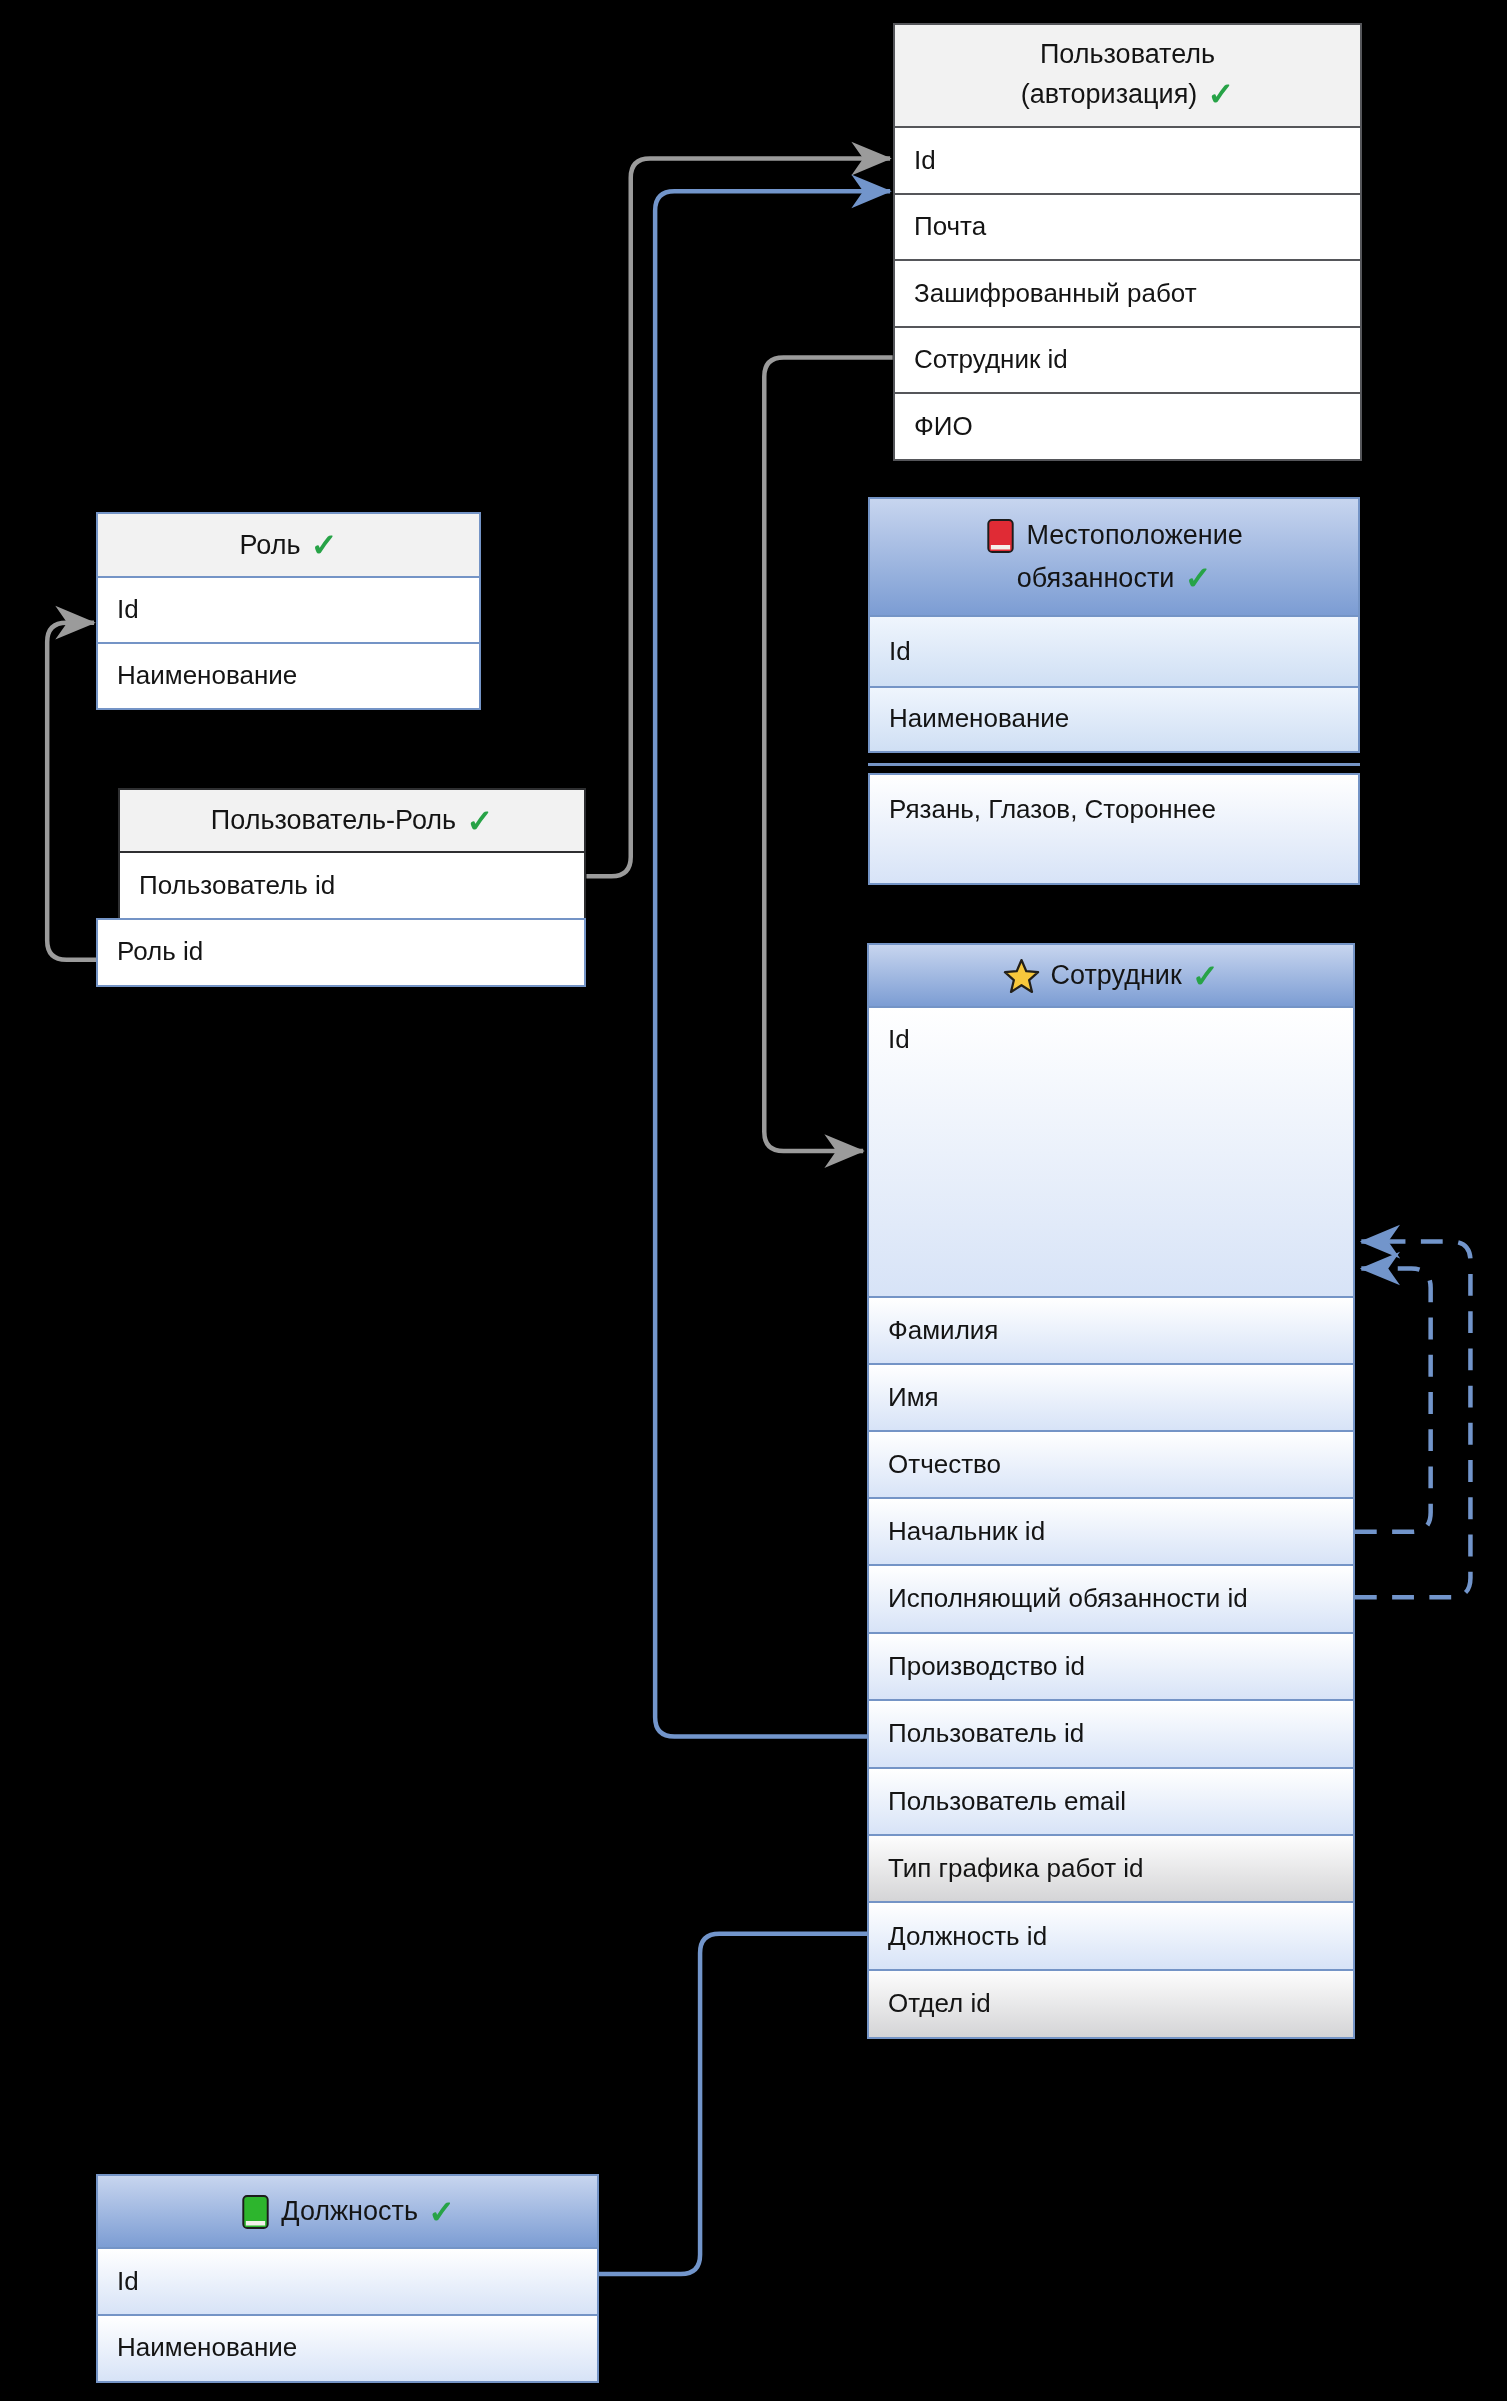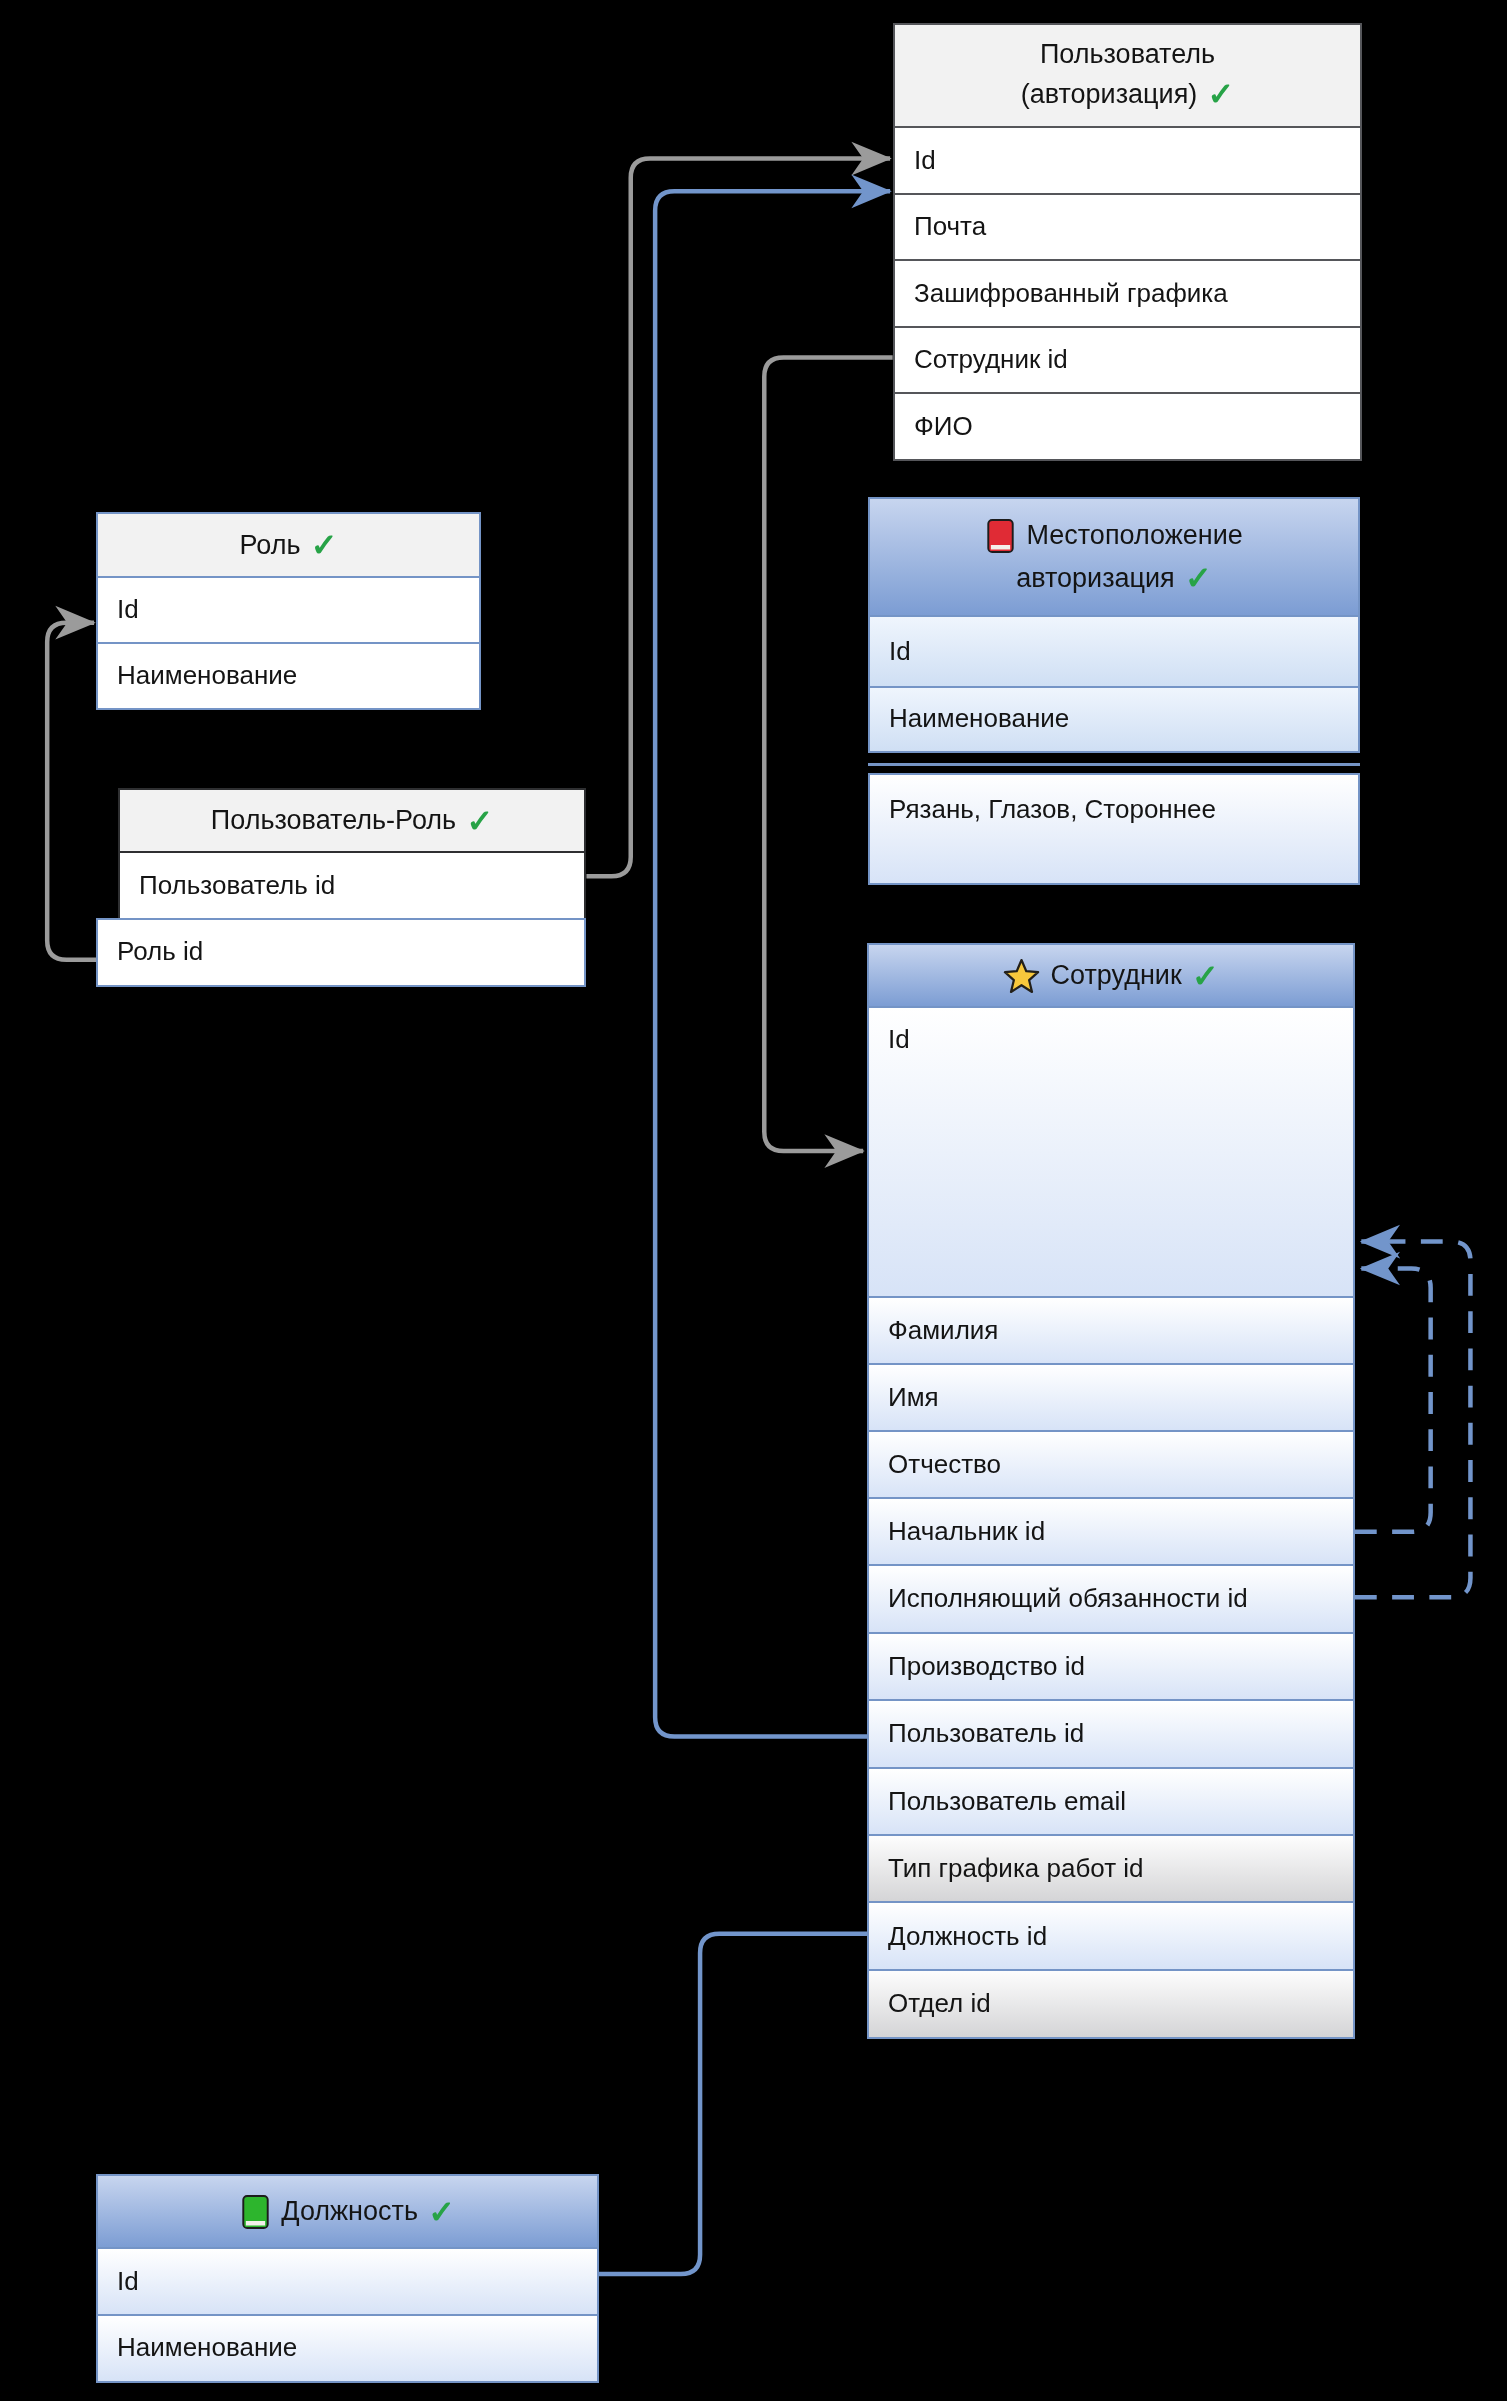--- a/index.html
+++ b/index.html
@@ -84,21 +84,21 @@
       <div class="hline">
           <span>Пользователь</span>
         </div>
       <div class="hline">
           <span>(авторизация)</span>
           <span class="check">✓</span>
         </div>
     </div>
     <div class="cell plain b-dark" style="height:69px;">Id</div>
     <div class="cell plain b-dark" style="height:69px;">Почта</div>
-    <div class="cell plain b-dark" style="height:69px;">Зашифрованный графика</div>
+    <div class="cell plain b-dark" style="height:69px;">Зашифрованный работ</div>
     <div class="cell plain b-dark" style="height:69px;">Сотрудник id</div>
     <div class="cell plain b-dark" style="height:69px;">ФИО</div>
   </div>
 
   <div class="tbl" style="left:96px;top:512px;width:385px;">
     <div class="cell hdr hdr-flat" style="height:67px;">
       <div class="hline">
           <span>Роль</span>
           <span class="check">✓</span>
         </div>
@@ -121,21 +121,21 @@
   <div class="tbl" style="left:868px;top:497px;width:492px;">
     <div class="cell hdr" style="height:121px;">
       <div class="hline">
         <svg class="icon-svg" width="31" height="36" viewBox="0 0 48 56">
           <rect x="5" y="3" width="38" height="50" rx="6" style="fill:var(--c_book_red)" stroke="#1c1c1c" stroke-width="3"></rect>
           <rect x="9" y="42" width="30" height="7" fill="#f4f0ea"></rect>
         </svg>
         <span>Местоположение</span>
       </div>
       <div class="hline">
-          <span>авторизация</span>
+          <span>обязанности</span>
           <span class="check">✓</span>
         </div>
     </div>
     <div class="cell loccell" style="height:73px;">Id</div>
     <div class="cell loccell" style="height:67px;">Наименование</div>
     <div class="sep">
         <div class="sep-line"></div>
       </div>
     <div class="cell datarow" style="height:112px;">Рязань, Глазов, Стороннее</div>
   </div>

